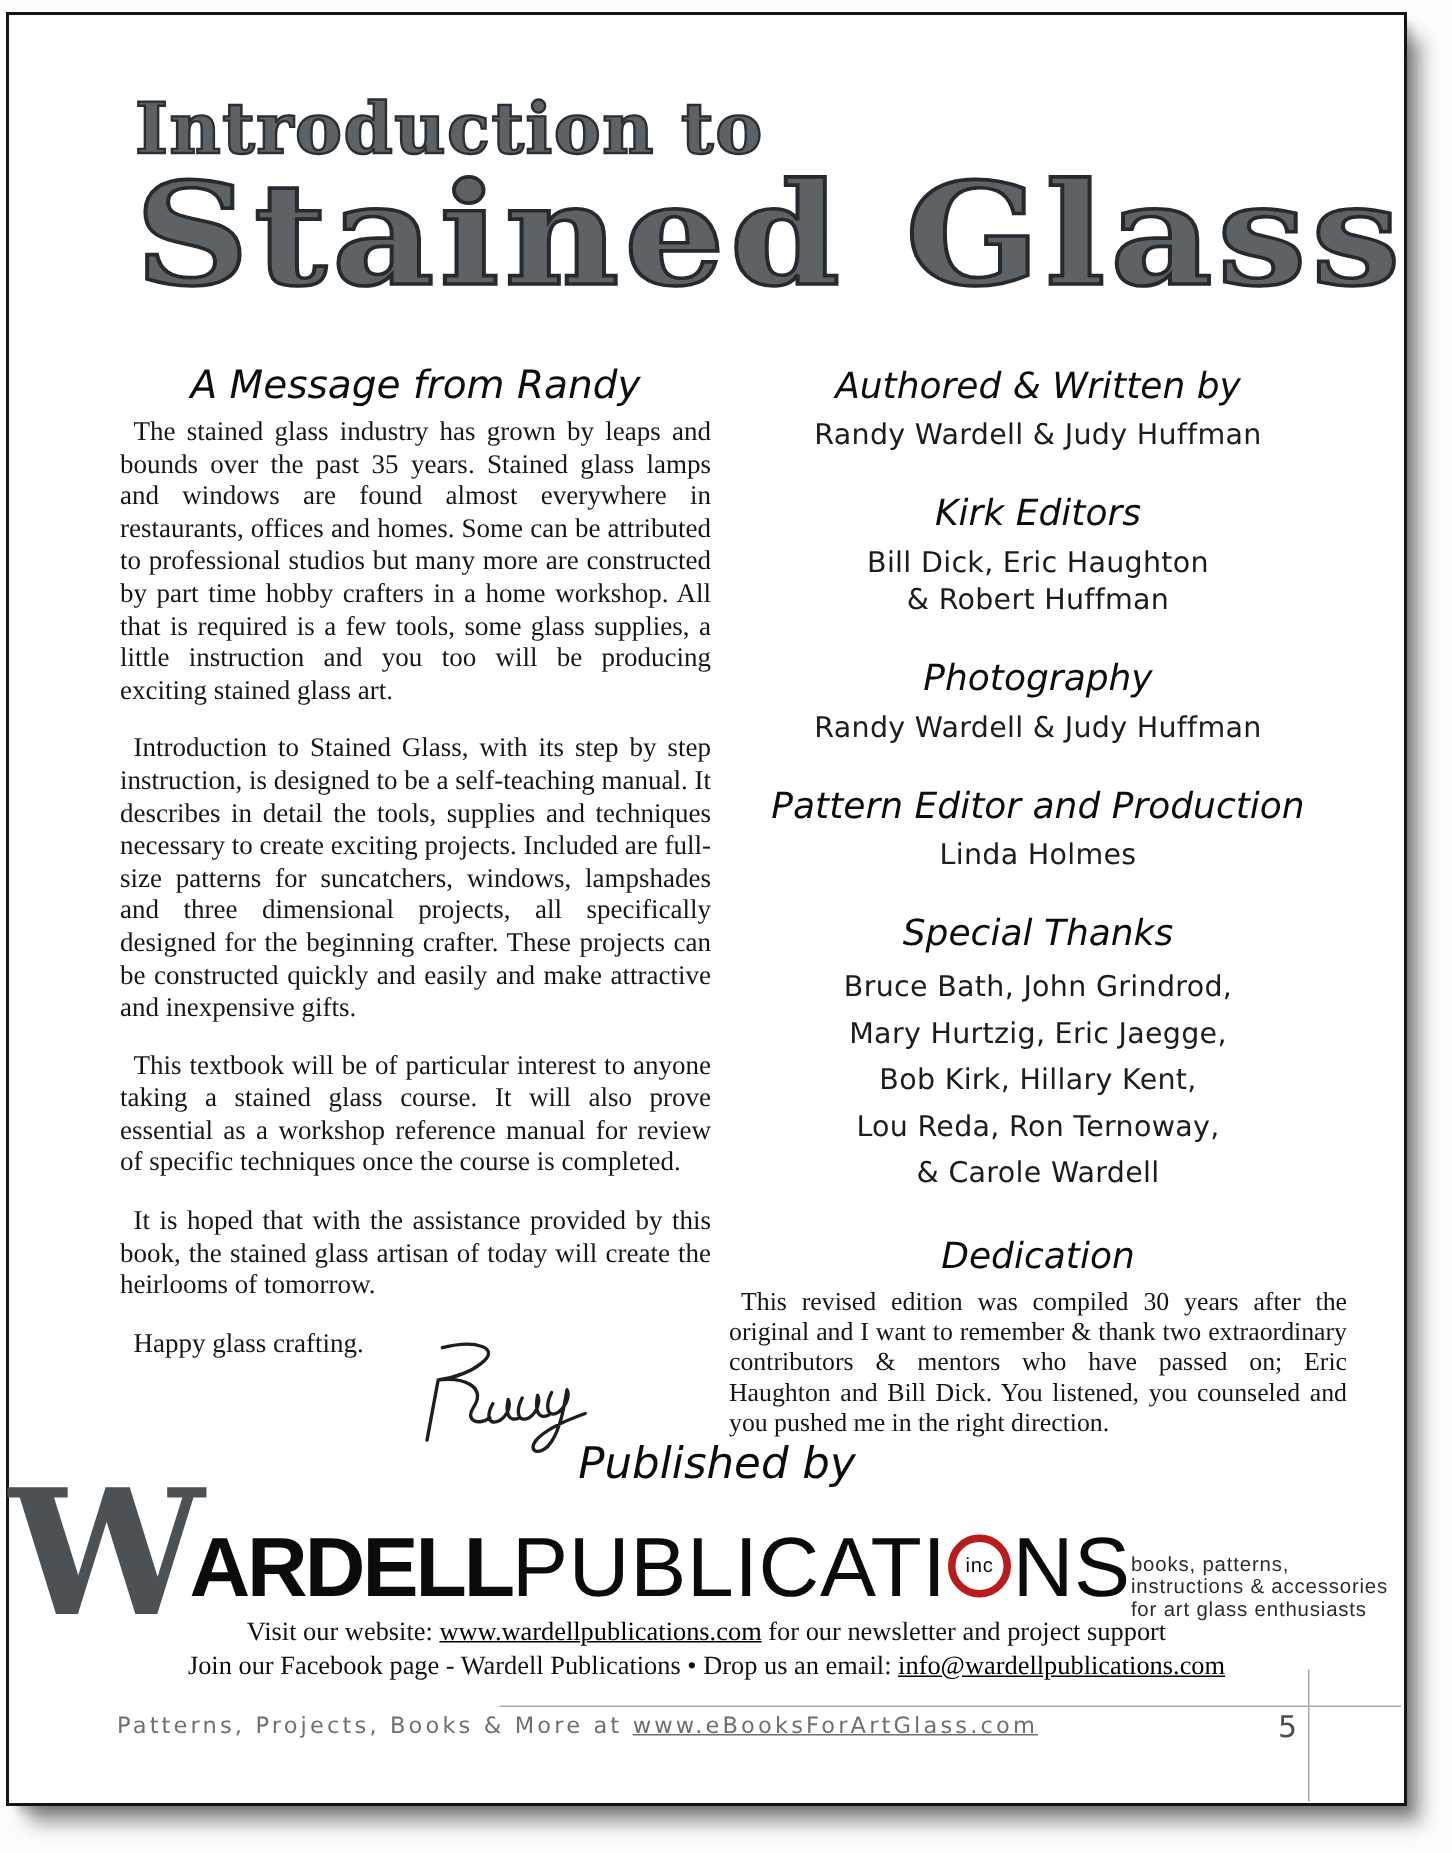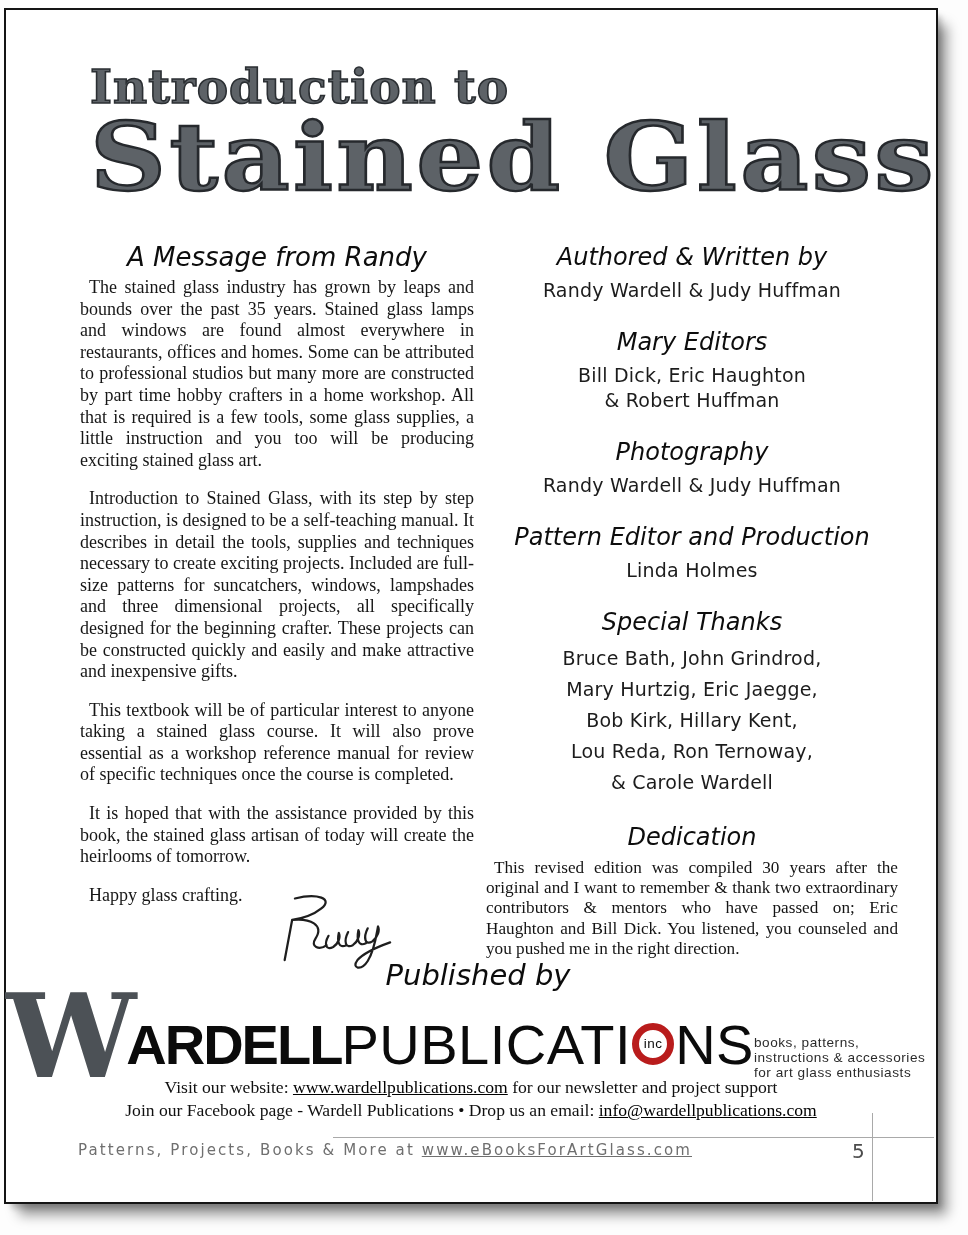--- a/index.html
+++ b/index.html
@@ -60,21 +60,21 @@
   .logo-w {
     font-family:"DejaVu Serif", serif; font-weight:bold; font-size:116px; line-height:0.74;
     color:#4c5156; letter-spacing:-4px; margin-right:-6px;
   }
   .logo-right { display:flex; flex-direction:row; }
   .logo-main { font-family:"Liberation Sans", sans-serif; font-size:56px; line-height:0.92;
                white-space:nowrap; color:#0b0b0b; }
   .logo-ardell { font-weight:bold; letter-spacing:-2px; }
   .logo-pub { font-weight:normal; letter-spacing:0.5px; }
   .logo-o {
-    display:inline-block; width:42px; height:42px; border:7px solid #b91c1c;
+    display:inline-block; width:42px; height:42px; border:5px solid #b91c1c;
     border-radius:50%; position:relative; vertical-align:-1px; margin:0 1px;
   }
   .logo-inc {
     position:absolute; inset:0; display:flex; align-items:center; justify-content:center;
     font-size:13.5px; font-weight:normal; letter-spacing:0.5px; color:#0b0b0b;
   }
   .logo-tagline {
     font-family:"Liberation Sans", sans-serif; font-size:13.6px; letter-spacing:0.55px;
     color:#2b2b2b; margin-top:16px; text-align:left;
   }
@@ -125,21 +125,21 @@
         </svg>
       </div>
     </section>
 
     <section class="right-col">
       <div class="credit-section">
         <h3 class="script-h">Authored &amp; Written by</h3>
         <div class="credit-line">Randy Wardell &amp; Judy Huffman</div>
       </div>
       <div class="credit-section">
-        <h3 class="script-h">Mary Editors</h3>
+        <h3 class="script-h">Kirk Editors</h3>
         <div class="credit-line">Bill Dick, Eric Haughton</div>
         <div class="credit-line">&amp; Robert Huffman</div>
       </div>
       <div class="credit-section">
         <h3 class="script-h">Photography</h3>
         <div class="credit-line">Randy Wardell &amp; Judy Huffman</div>
       </div>
       <div class="credit-section">
         <h3 class="script-h">Pattern Editor and Production</h3>
         <div class="credit-line">Linda Holmes</div>

